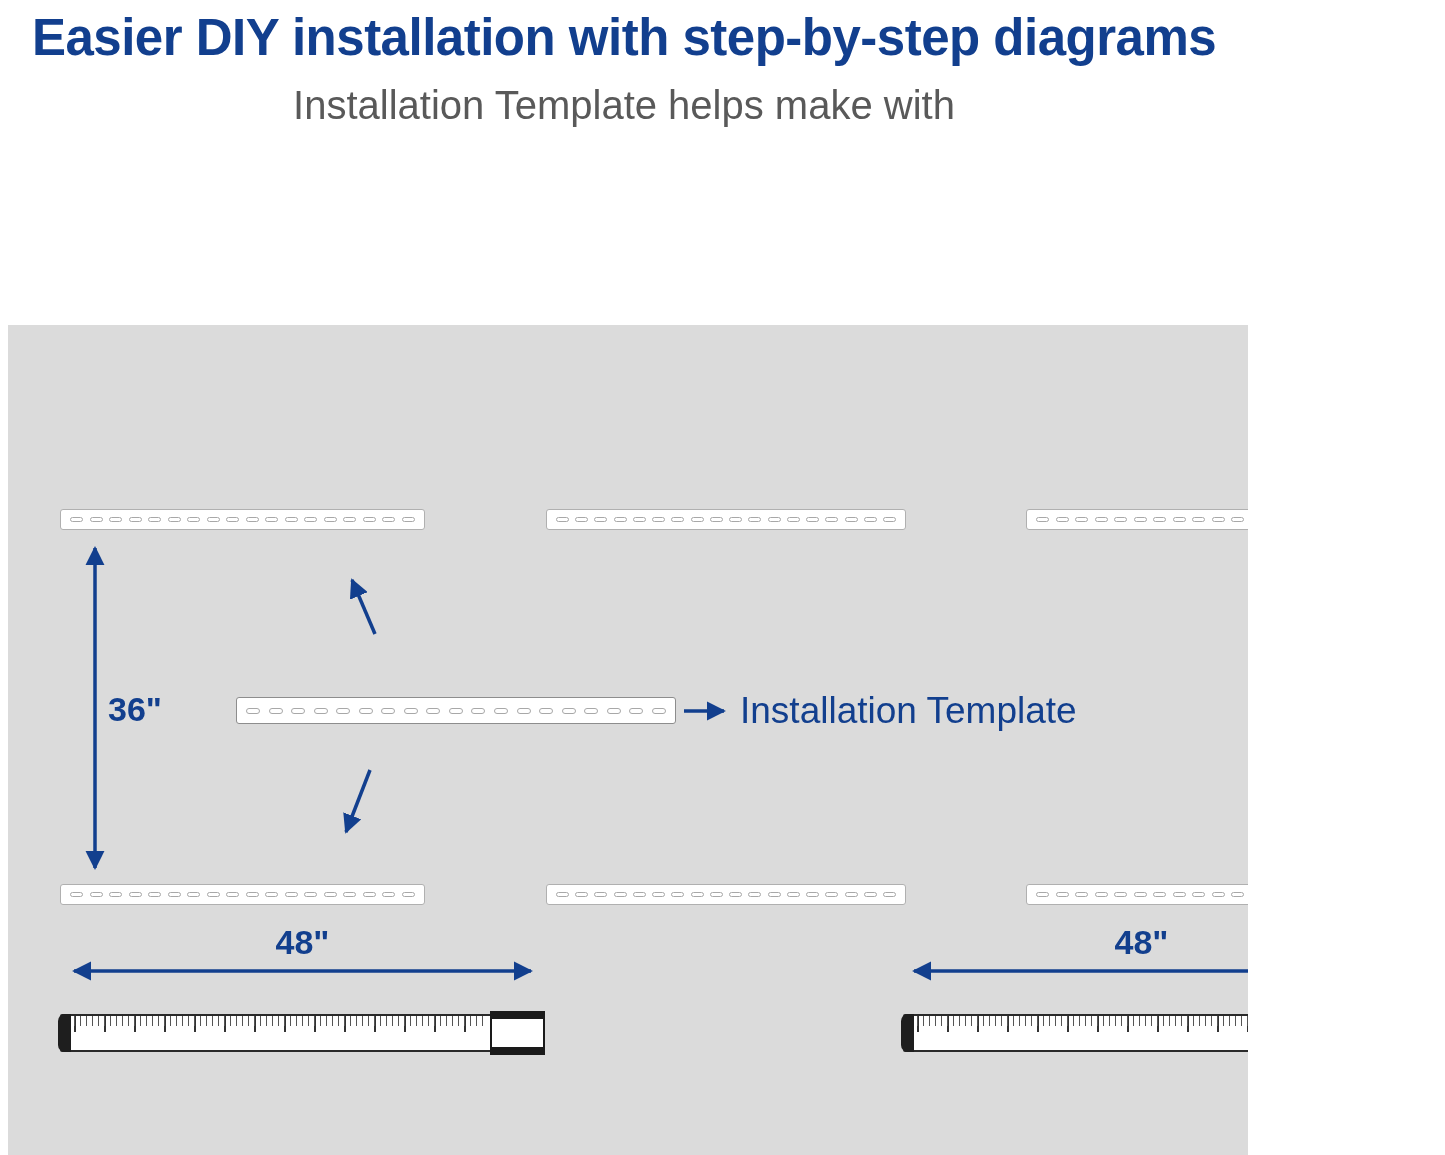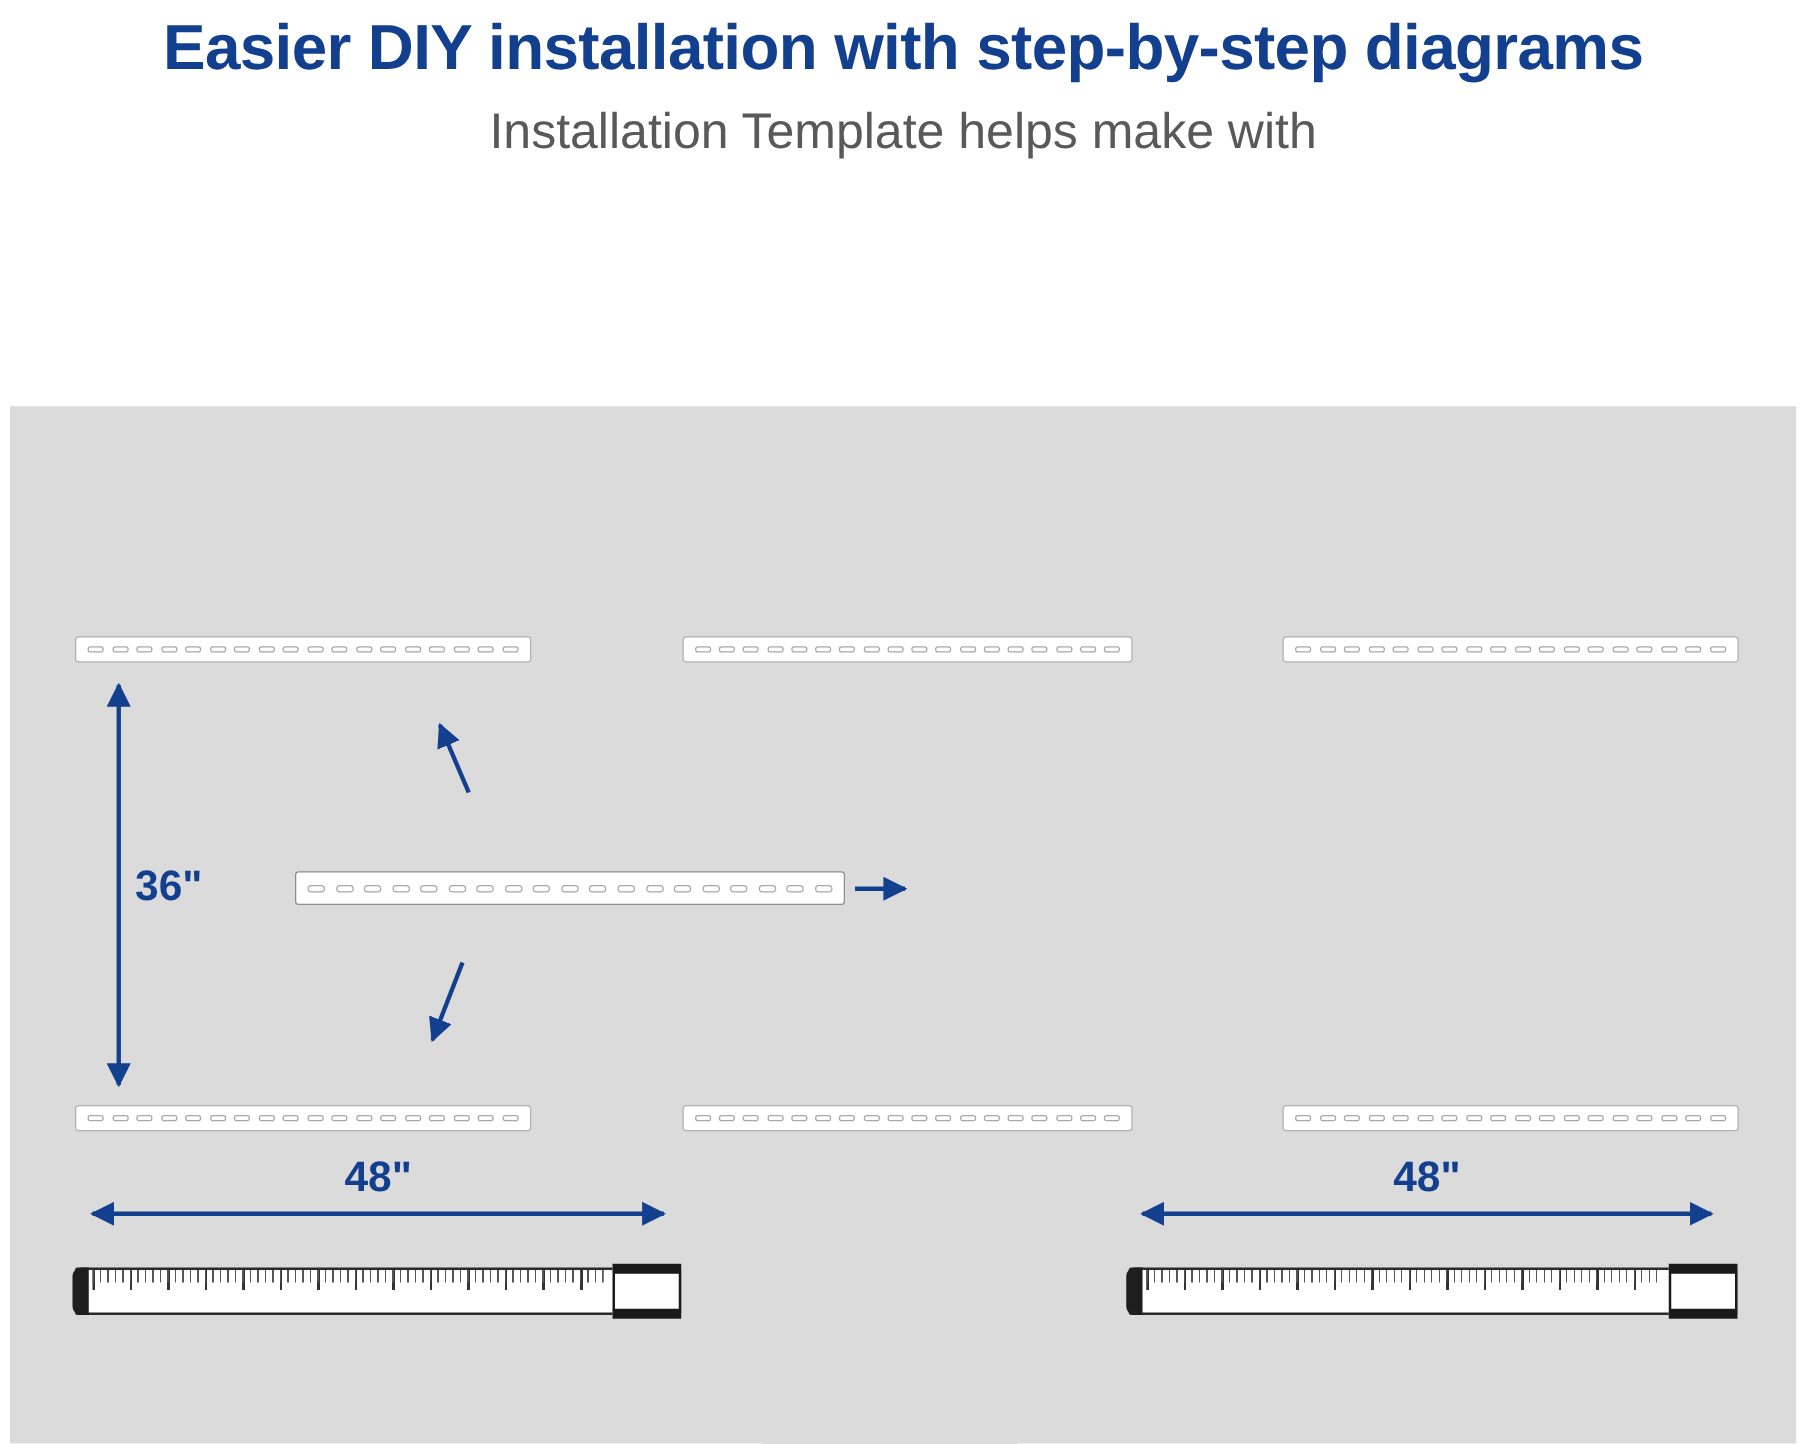--- a/index.html
+++ b/index.html
@@ -1,18 +1,18 @@
 <!DOCTYPE html>
 <html><head>
 <meta charset="utf-8">
 <style>
   * { box-sizing: border-box; }
   html,body { margin:0; padding:0; background:#ffffff; }
   .stage {
-    position:relative; width:1445px; height:1155px; overflow:hidden;
+    position:relative; width:1248px; height:1155px; overflow:hidden;
     font-family:"Liberation Sans", sans-serif; background:#ffffff;
   }
   h1.title {
     margin:8px 0 0; text-align:center;
     font-size:51px; font-weight:700; letter-spacing:-0.5px;
     color:#123f8e;
   }
   h2.subtitle {
     margin:16px 0 0; text-align:center;
     font-size:40px; font-weight:400; color:#595959;
@@ -235,20 +235,21 @@
     </defs>
     <line x1="95" y1="548" x2="95" y2="868" stroke="#123f8e" stroke-width="3.5" marker-start="url(#ah)" marker-end="url(#ah)"></line>
     <line x1="375" y1="634" x2="352" y2="580" stroke="#123f8e" stroke-width="3.5" marker-end="url(#ah)"></line>
     <line x1="370" y1="770" x2="346" y2="832" stroke="#123f8e" stroke-width="3.5" marker-end="url(#ah)"></line>
     <line x1="684" y1="711" x2="724" y2="711" stroke="#123f8e" stroke-width="3.5" marker-end="url(#ah)"></line>
     <line x1="74" y1="971" x2="531" y2="971" stroke="#123f8e" stroke-width="3.5" marker-start="url(#ah)" marker-end="url(#ah)"></line>
     <line x1="914" y1="971" x2="1369" y2="971" stroke="#123f8e" stroke-width="3.5" marker-start="url(#ah)" marker-end="url(#ah)"></line>
   </svg>
 
   <div class="dim-label" style="left:108px;top:690px;">36"</div>
+  <div class="template-label" style="left:740px;top:690px;">Installation Template</div>
   <div class="dim-label center" style="left:68px;top:923px;width:469px;">48"</div>
   <div class="dim-label center" style="left:908px;top:923px;width:467px;">48"</div>
 
   <div class="tape" style="left:60px;top:1014px;width:485px;">
     <span class="hook"></span>
     <span class="ticks"></span>
     <span class="case"></span>
   </div>
   <div class="tape" style="left:903px;top:1014px;width:487px;">
     <span class="hook"></span>

